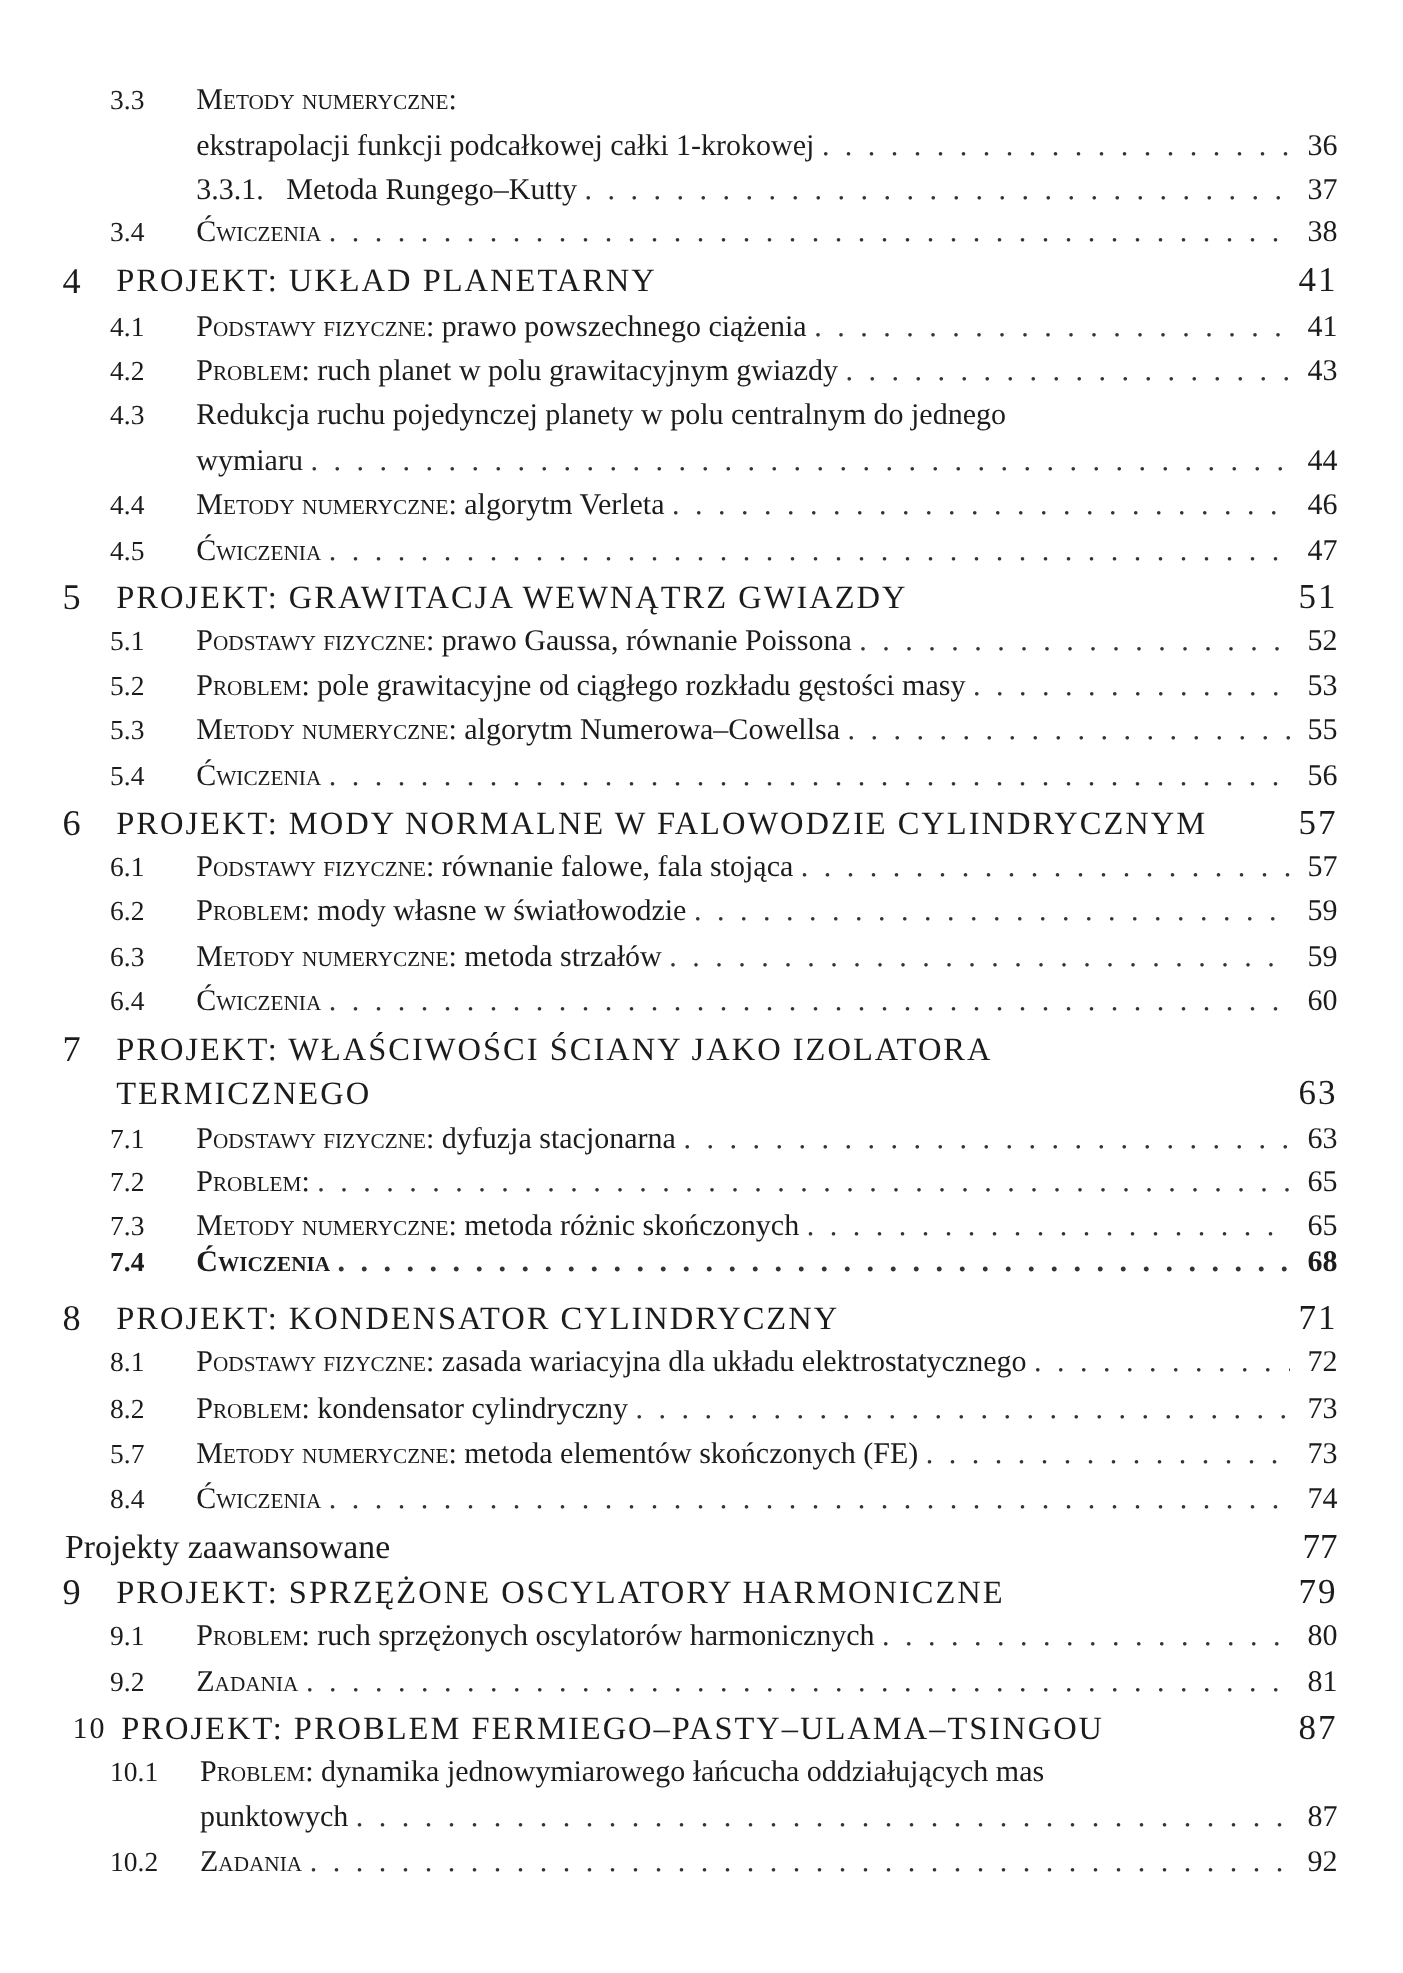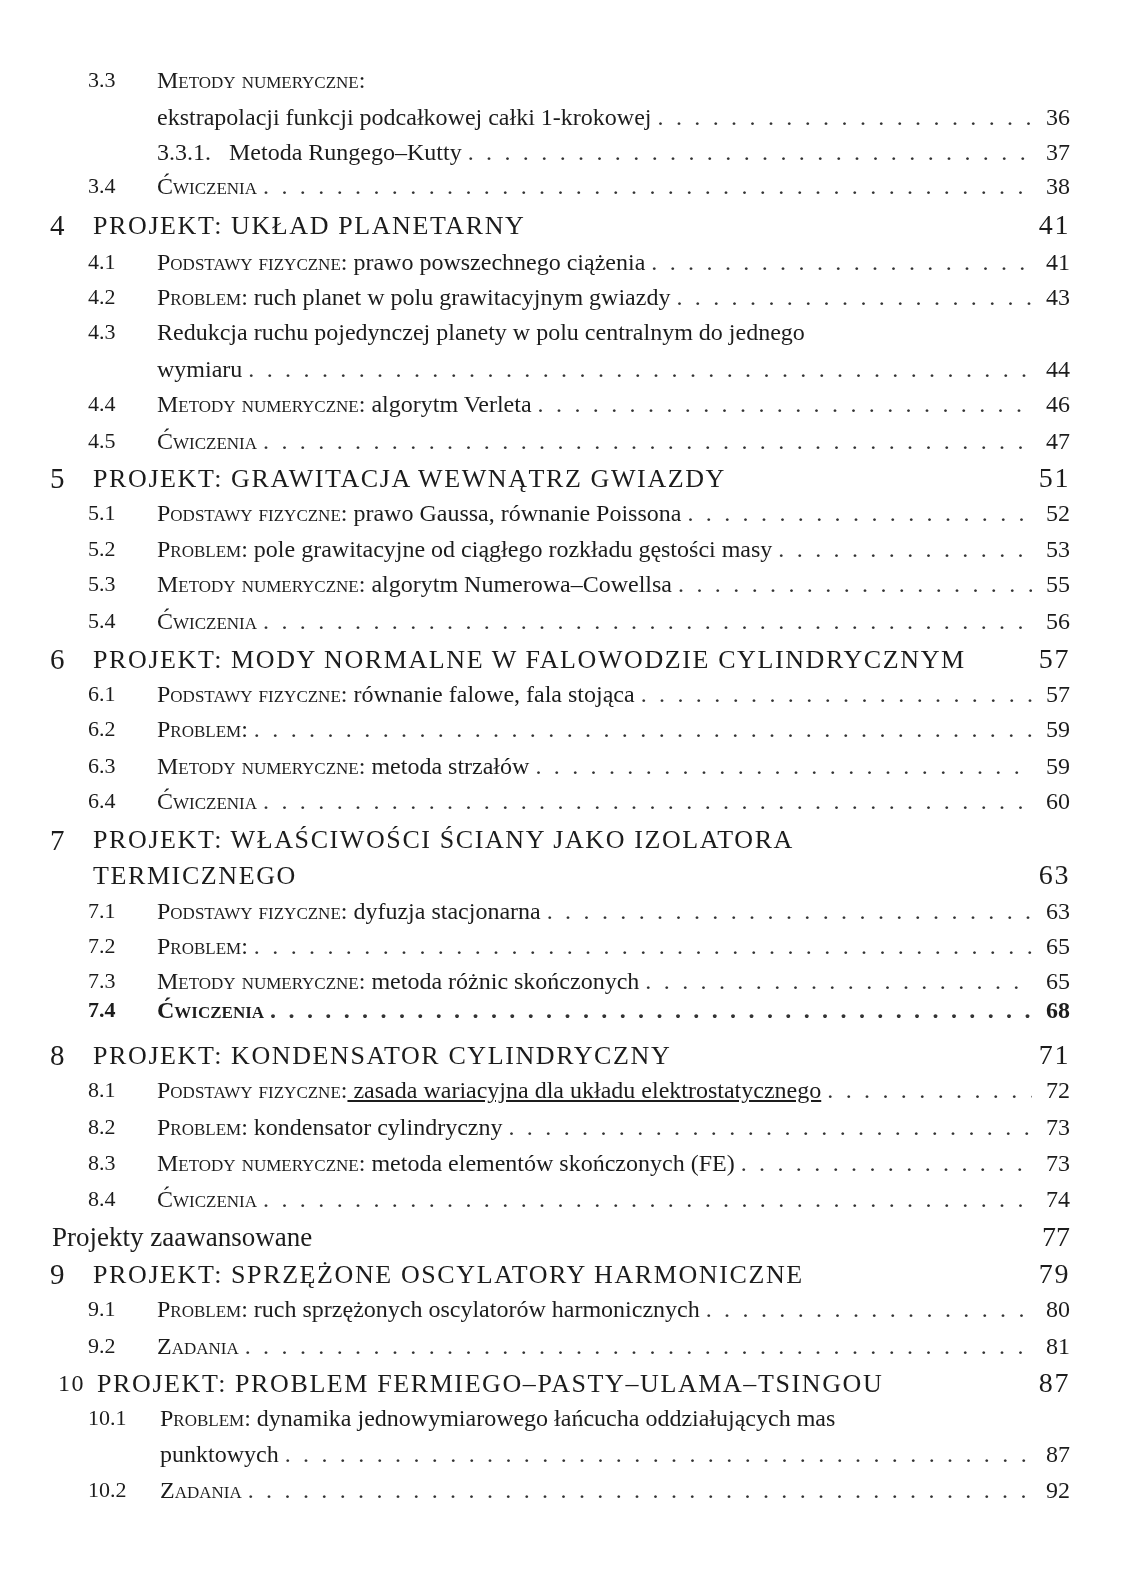--- a/index.html
+++ b/index.html
@@ -176,20 +176,21 @@
         <span class="sc-label">Podstawy fizyczne:</span>
         <span style="white-space: pre;"> równanie falowe, fala stojąca</span>
         <span class="lead"></span>
         <span class="pg">57</span>
       </span>
     </div>
     <div class="row sec" style="top: 711px;">
       <span class="num">6.2</span>
       <span class="txt">
         <span class="sc-label">Problem:</span>
+        <span style="white-space: pre;"> mody własne w światłowodzie</span>
         <span class="lead"></span>
         <span class="pg">59</span>
       </span>
     </div>
     <div class="row sec" style="top: 748px;">
       <span class="num">6.3</span>
       <span class="txt">
         <span class="sc-label">Metody numeryczne:</span>
         <span style="white-space: pre;"> metoda strzałów</span>
         <span class="lead"></span>
@@ -258,36 +259,36 @@
       <span class="txt">
         <span style="white-space: pre;">PROJEKT: KONDENSATOR CYLINDRYCZNY</span>
         <span class="nolead"></span>
         <span class="pg">71</span>
       </span>
     </div>
     <div class="row sec" style="top: 1072px;">
       <span class="num">8.1</span>
       <span class="txt">
         <span class="sc-label">Podstawy fizyczne:</span>
-        <span style="white-space: pre; text-decoration: underline;"> zasada wariacyjna dla układu elektrostatycznego</span>
+        <span style="white-space: pre;"> zasada wariacyjna dla układu elektrostatycznego</span>
         <span class="lead"></span>
         <span class="pg">72</span>
       </span>
     </div>
     <div class="row sec" style="top: 1109px;">
       <span class="num">8.2</span>
       <span class="txt">
         <span class="sc-label">Problem:</span>
         <span style="white-space: pre;"> kondensator cylindryczny</span>
         <span class="lead"></span>
         <span class="pg">73</span>
       </span>
     </div>
     <div class="row sec" style="top: 1145px;">
-      <span class="num">8.3</span>
+      <span class="num">5.7</span>
       <span class="txt">
         <span class="sc-label">Metody numeryczne:</span>
         <span style="white-space: pre;"> metoda elementów skończonych (FE)</span>
         <span class="lead"></span>
         <span class="pg">73</span>
       </span>
     </div>
     <div class="row sec" style="top: 1181px;">
       <span class="num">8.4</span>
       <span class="txt">

